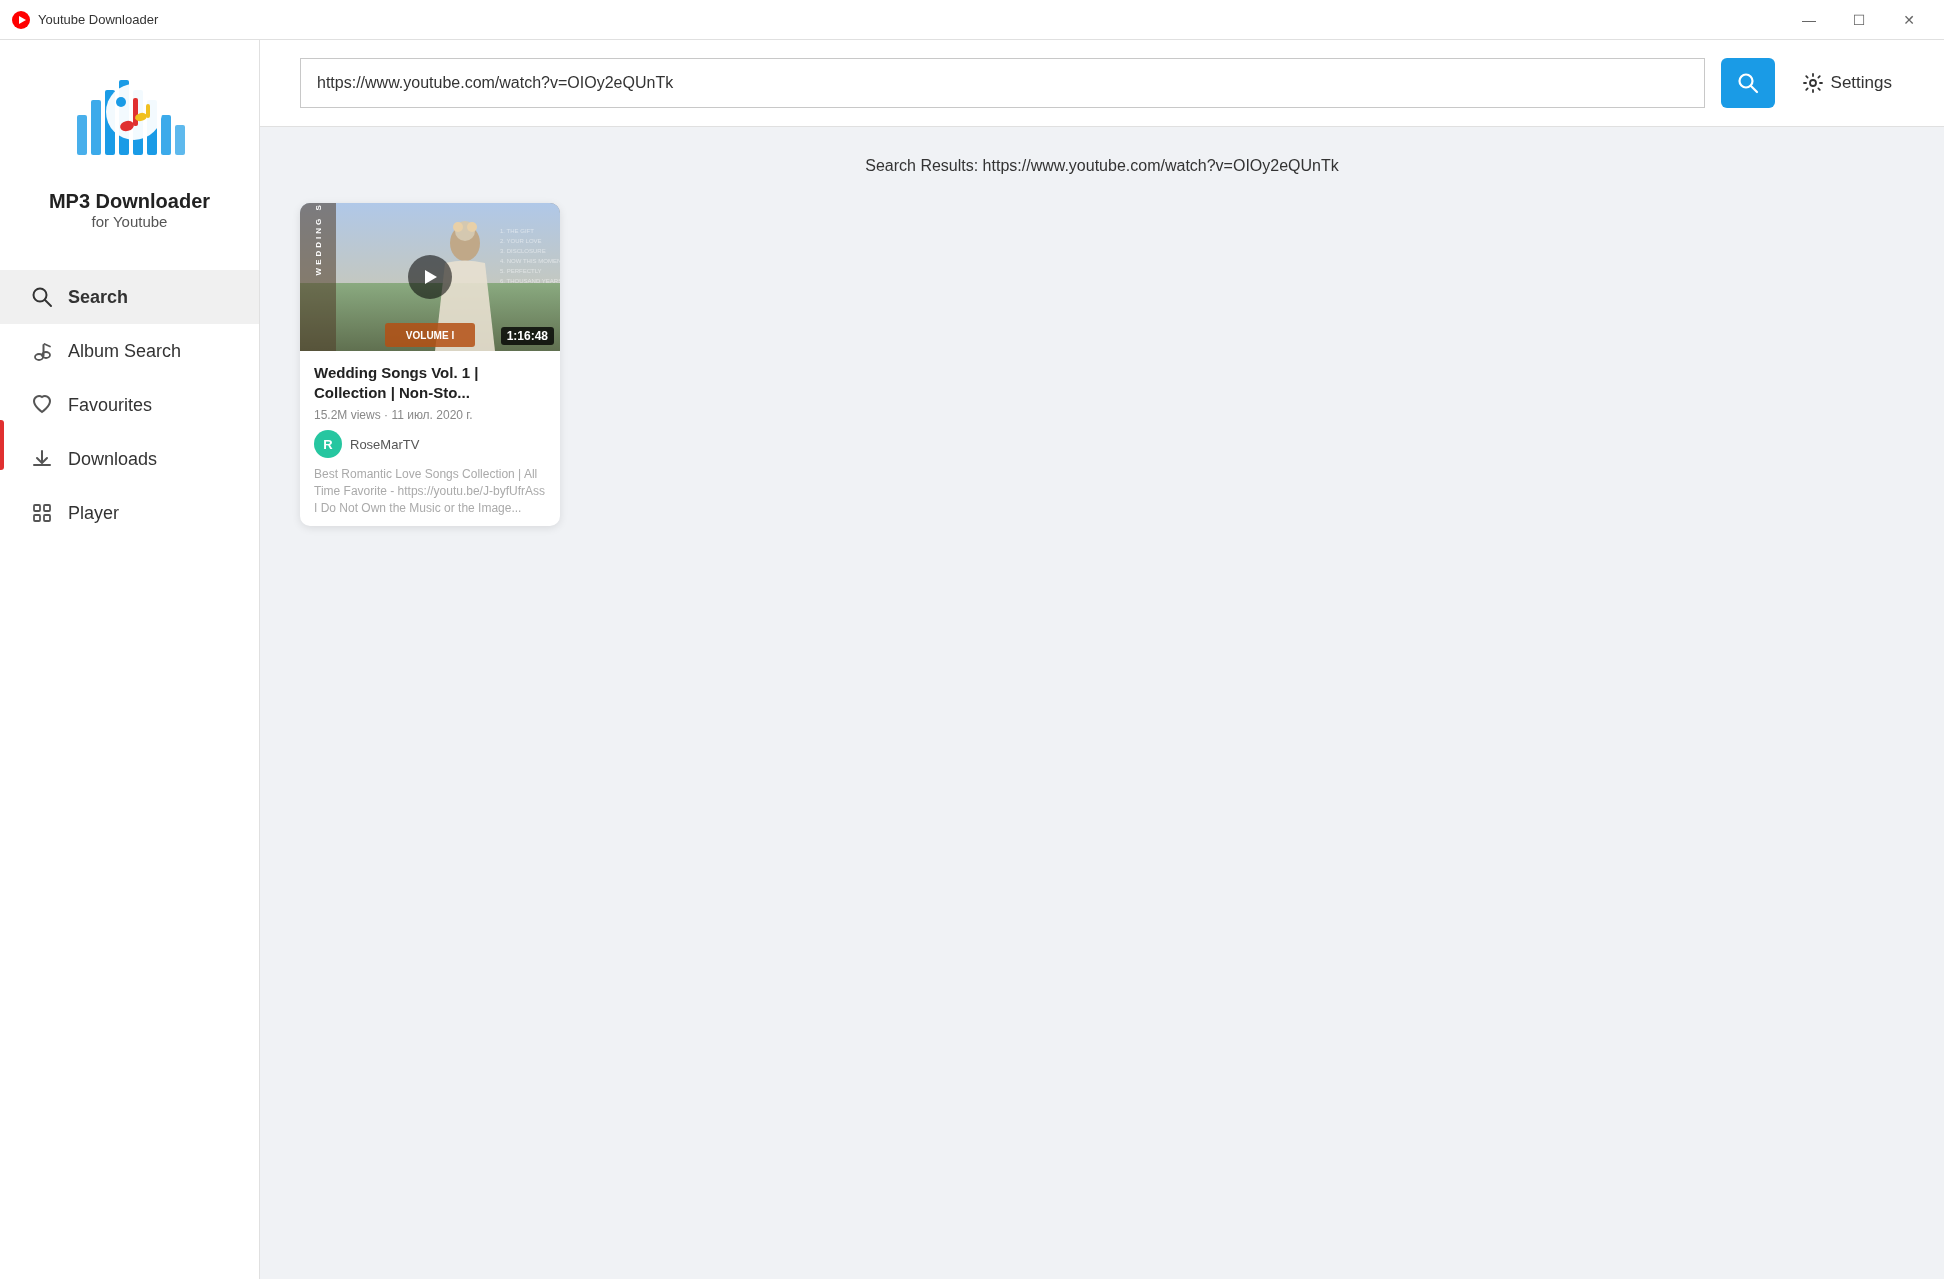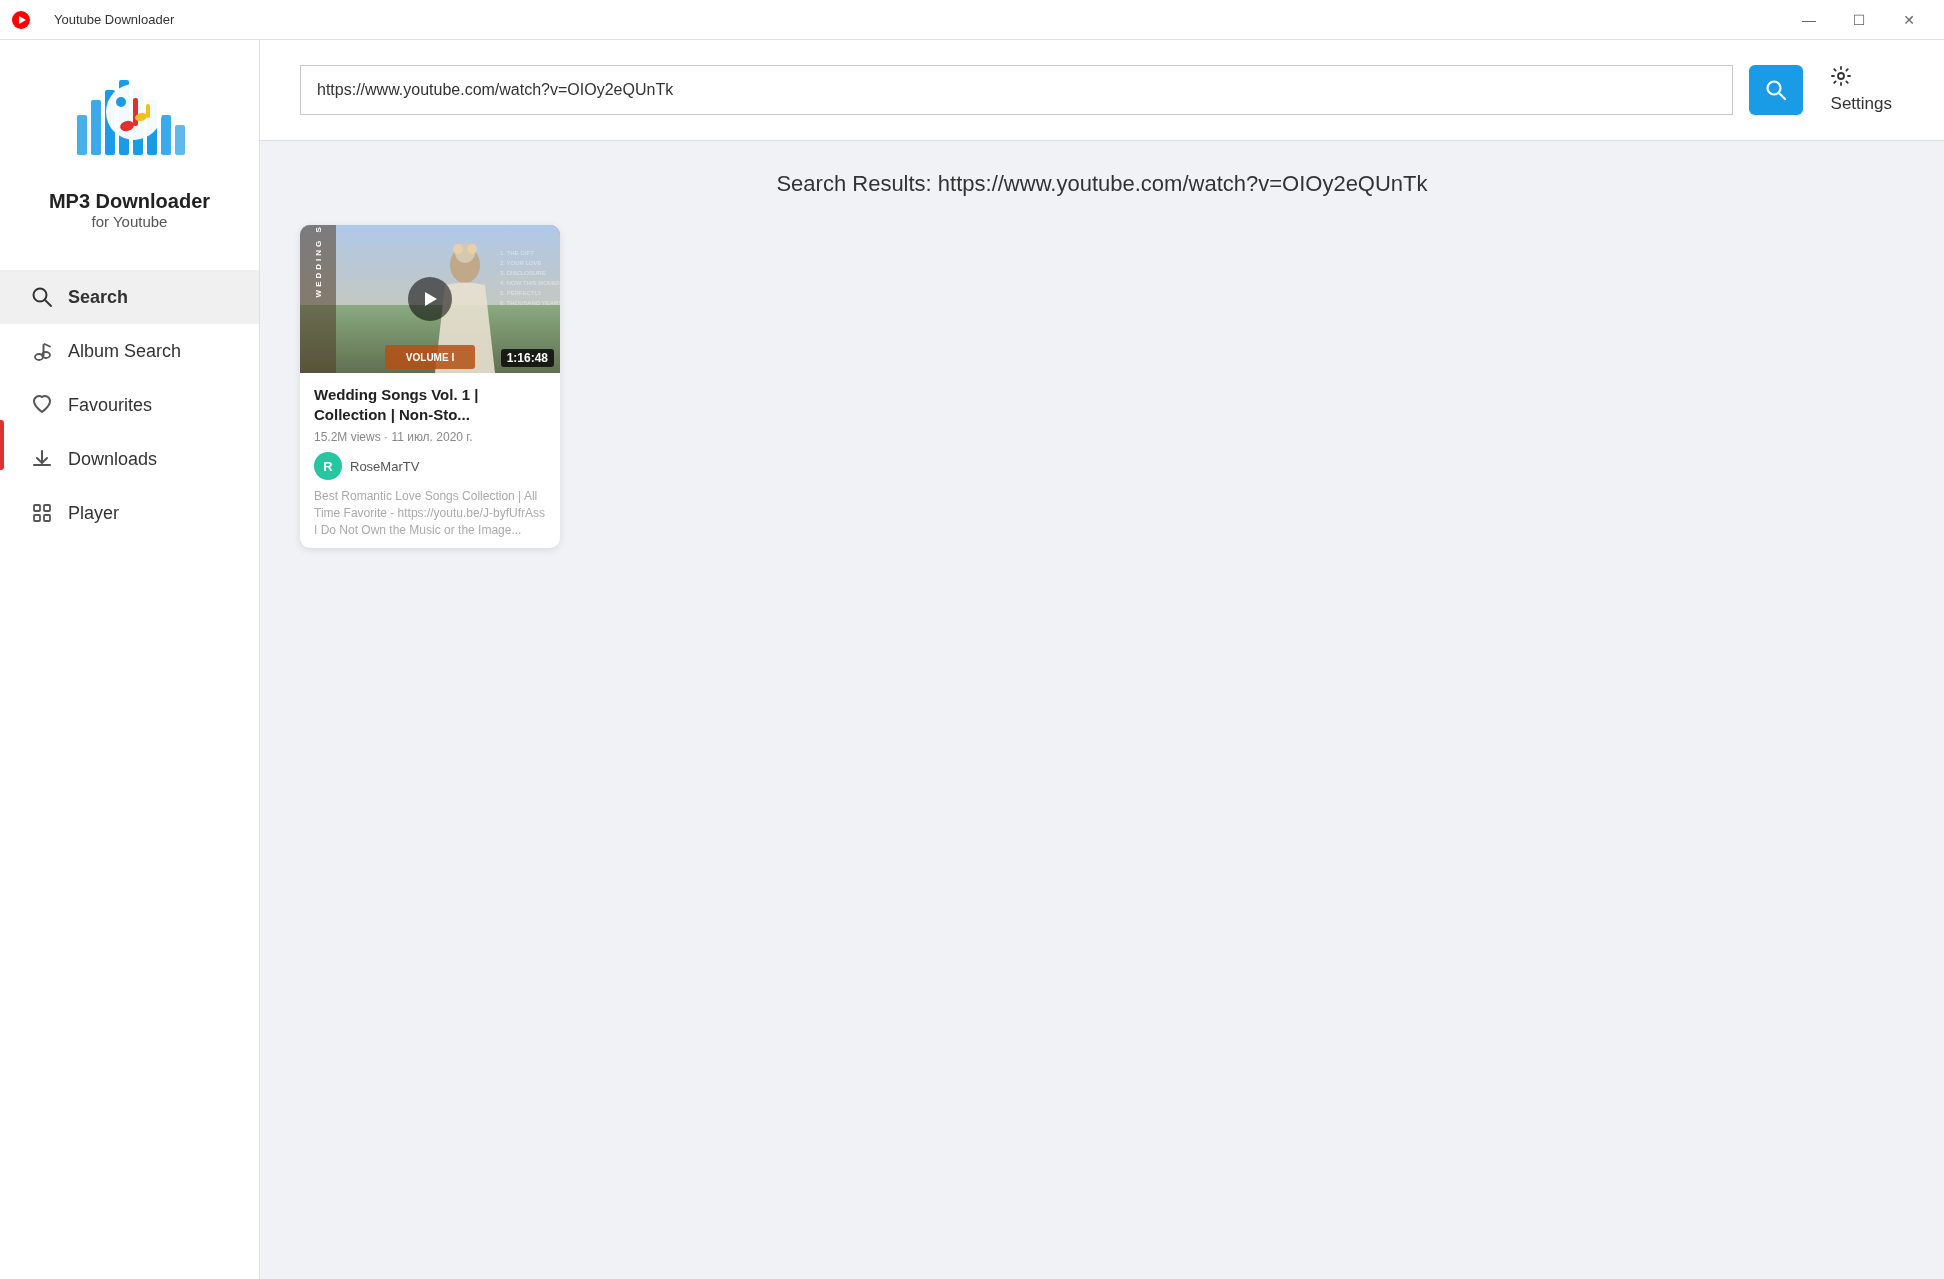--- a/index.html
+++ b/index.html
@@ -33,21 +33,20 @@
     }
 
     .title-bar-icon {
       width: 18px;
       height: 18px;
     }
 
     .title-bar-title {
       font-size: 13px;
       color: #333;
-      margin-left: 16px;
     }
 
     .title-bar-controls {
       display: flex;
       gap: 4px;
     }
 
     .title-bar-btn {
       width: 46px;
       height: 32px;
@@ -179,40 +178,40 @@
       display: flex;
       align-items: center;
       justify-content: center;
       color: white;
       font-size: 20px;
       flex-shrink: 0;
     }
 
     .settings-btn {
       display: flex;
+      align-items: center;
       gap: 8px;
       background: transparent;
       border: none;
       cursor: pointer;
       font-size: 17px;
       color: #333;
       padding: 8px 12px;
       border-radius: 4px;
-      flex-direction: column;
     }
 
     
     .results-area {
       flex: 1;
       overflow-y: auto;
       padding: 30px 40px;
     }
 
     .results-title {
-      font-size: 22px;
+      font-size: 16px;
       color: #333;
       text-align: center;
       margin-bottom: 28px;
       font-weight: 400;
     }
 
     
     .results-grid {
       display: flex;
       flex-wrap: wrap;

